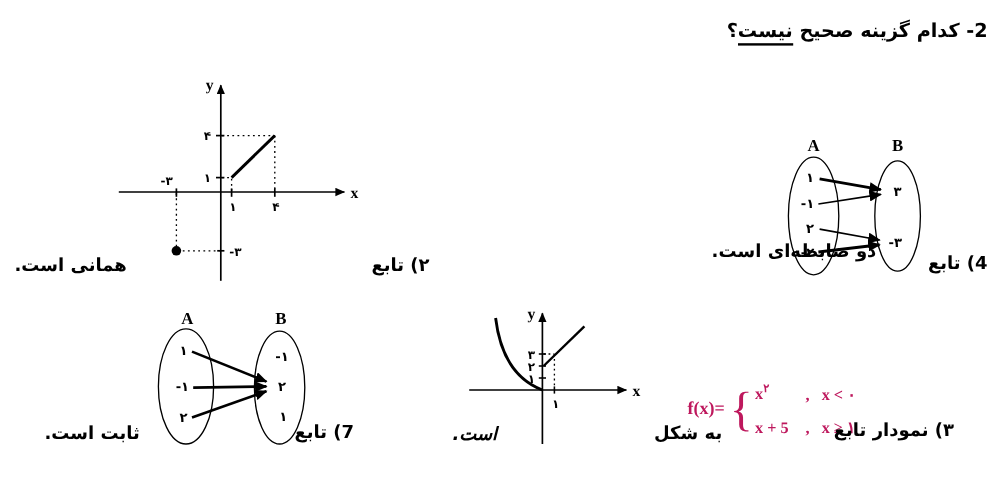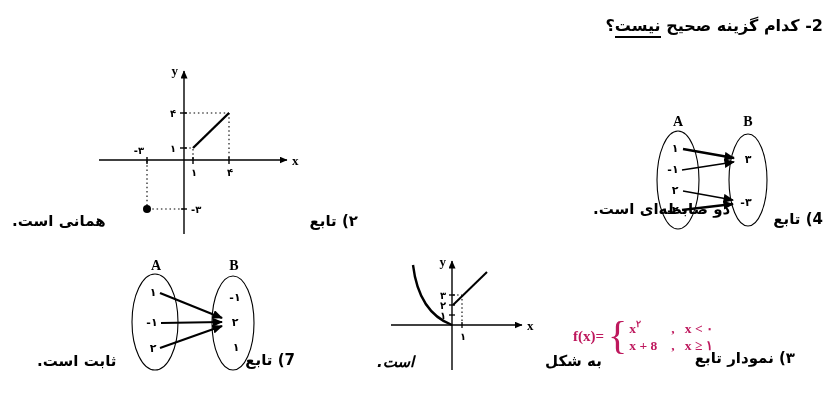--- a/index.html
+++ b/index.html
@@ -14,21 +14,21 @@
   svg text { fill:#000; font-weight:bold; font-family:"DejaVu Sans", sans-serif; }
   text.setlbl { font-family:"Liberation Serif", serif; font-size:14px; }
   text.num  { font-size:11px; }
   text.tick { font-size:10px; }
   text.axlbl { font-family:"Liberation Serif", serif; font-size:13px; }
   .formula { position:absolute; left:573px; top:318px; direction:ltr;
              display:flex; align-items:center; font-family:"Liberation Serif", serif;
              font-weight:bold; color:#be185d; }
   .fx { font-size:15px; }
   .brace { font-size:40px; font-weight:normal; line-height:0.9; margin:0 2px 0 4px; }
-  .cases { display:flex; flex-direction:column; gap:0; font-size:13.5px; }
+  .cases { display:flex; flex-direction:column; gap:11px; font-size:13.5px; }
   .case-row { display:grid; grid-template-columns:42px auto; align-items:baseline; }
   .cond { white-space:pre; }
   sup { font-size:9.5px; }
 </style>
 </head>
 <body>
 
 <svg width="0" height="0" style="position:absolute">
   <defs>
     <marker id="mArrow" markerUnits="userSpaceOnUse" markerWidth="11" markerHeight="9" refX="9.5" refY="4.5" orient="auto">
@@ -119,21 +119,21 @@
 </svg>
 <div class="formula">
   <span class="fx">f(x)=</span>
   <span class="brace">{</span>
   <div class="cases">
     <div class="case-row">
       <span><span>x</span><sup>۲</sup></span>
       <span class="cond">,   x &lt; ۰</span>
     </div>
     <div class="case-row">
-      <span>x + 8</span>
+      <span>x + 5</span>
       <span class="cond">,   x ≥ ۱</span>
     </div>
   </div>
 </div>
 <div class="t" style="right:43px; top:349px;">۳) نمودار تابع</div>
 <div class="t" style="left:545px; top:352px;">به شکل</div>
 <div class="t" style="left:377px; top:353px;font-style:italic;">است.</div>
 
 <svg class="fig" style="left:118px; top:250px;" width="195" height="125" viewBox="0 0 195 125">
   <text class="setlbl" x="38" y="20" text-anchor="middle">A</text>

